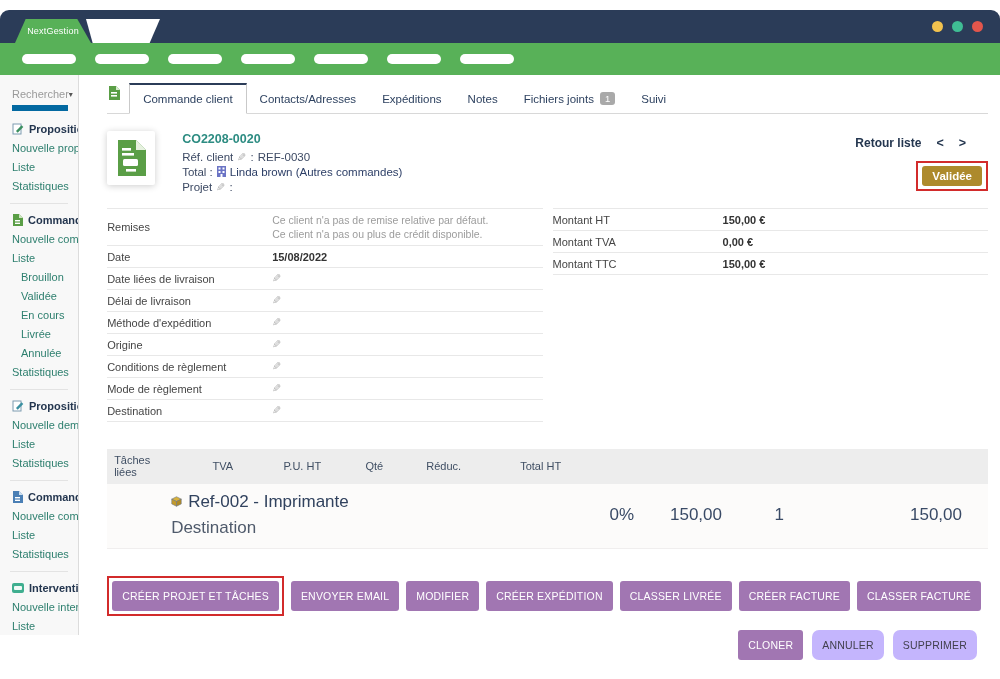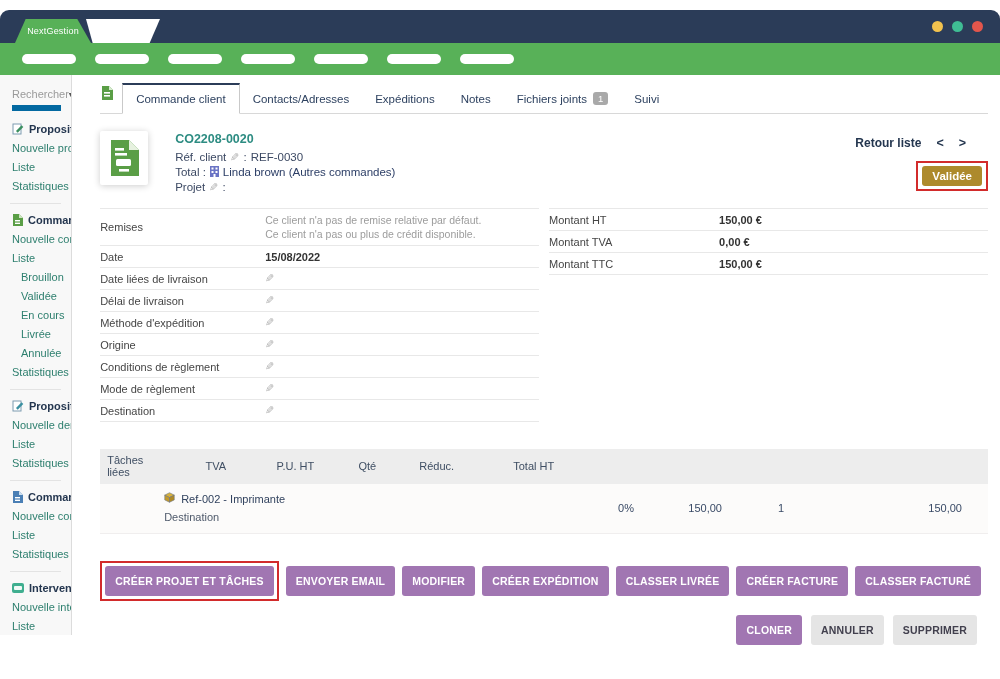--- a/index.html
+++ b/index.html
@@ -65,39 +65,39 @@
   .fields-table,.amounts-table{flex:1;border-top:1px solid #e8e8e8;}
   .frow{display:flex;border-bottom:1px solid #e8e8e8;padding:4px 0;min-height:13px;align-items:center;font-size:11px;color:#454545;}
   .flabel{width:165px;flex-shrink:0;}
   .hints{font-size:10.5px;color:#9c9c9c;line-height:1.35;}
   .fval-bold{font-weight:bold;color:#333;}
   .arow .flabel{width:170px;}
 
   
   .lines-table{margin-top:27px;}
   .lt-head{display:flex;background:#ededed;padding:5px 0 6px 0;font-size:11px;color:#3f4e63;align-items:center;}
-  .lt-row{display:flex;padding:8px 0 10px 0;font-size:11px;color:#394a66;background:#fcfbfa;border-bottom:1px solid #f0eeee;align-items:center;}
+  .lt-row{display:flex;padding:8px 0 10px 0;font-size:17px;color:#394a66;background:#fcfbfa;border-bottom:1px solid #f0eeee;align-items:center;}
   .c-tasks{width:64px;padding-left:7px;box-sizing:border-box;flex-shrink:0;}
   .c-desc{flex:1;}
   .c-tva{width:62px;text-align:right;flex-shrink:0;}
   .c-pu{width:88px;text-align:right;flex-shrink:0;}
   .c-qte{width:62px;text-align:right;flex-shrink:0;}
   .c-reduc{width:78px;text-align:right;flex-shrink:0;}
   .c-total{width:100px;text-align:right;flex-shrink:0;}
   .c-pad{width:26px;flex-shrink:0;}
   .prod-line{display:flex;align-items:center;gap:6px;color:#31425e;cursor:pointer;}
   .desc-sub{color:#4f5a6b;margin-top:6px;}
 
   
   .actions{margin-top:27px;}
   .actions-row1{display:flex;align-items:center;}
   .red-wrap{border:2px solid #d22b2b;padding:3px;margin-right:7px;display:inline-flex;}
-  .btn{background:#a176b2;color:#fff;font-weight:bold;font-size:10.5px;padding:9px 10px;border-radius:3px;margin-right:7px;letter-spacing:.2px;white-space:nowrap;cursor:pointer;border:none;font-family:inherit;}
+  .btn{background:#a176b2;color:#fff;font-weight:normal;font-size:10.5px;padding:9px 10px;border-radius:3px;margin-right:7px;letter-spacing:.2px;white-space:nowrap;cursor:pointer;border:none;font-family:inherit;}
   .red-wrap .btn{margin-right:0;}
-  .btn.light{background:#e5e5e5;color:#42404e;}
+  .btn.light{background:#c4b5fd;color:#42404e;border-radius:7px;}
   .actions-row2{display:flex;justify-content:flex-end;gap:9px;margin-top:14px;padding-right:11px;}
   .actions-row2 .btn{margin-right:0;}
 
   
   .footer{position:absolute;top:635px;left:0;right:0;height:28px;background:#2b3c58;display:flex;align-items:center;justify-content:center;}
   .footer span{color:#f2f2f2;font-size:12px;letter-spacing:.3px;cursor:pointer;}
 </style>
 </head>
 <body>
 

